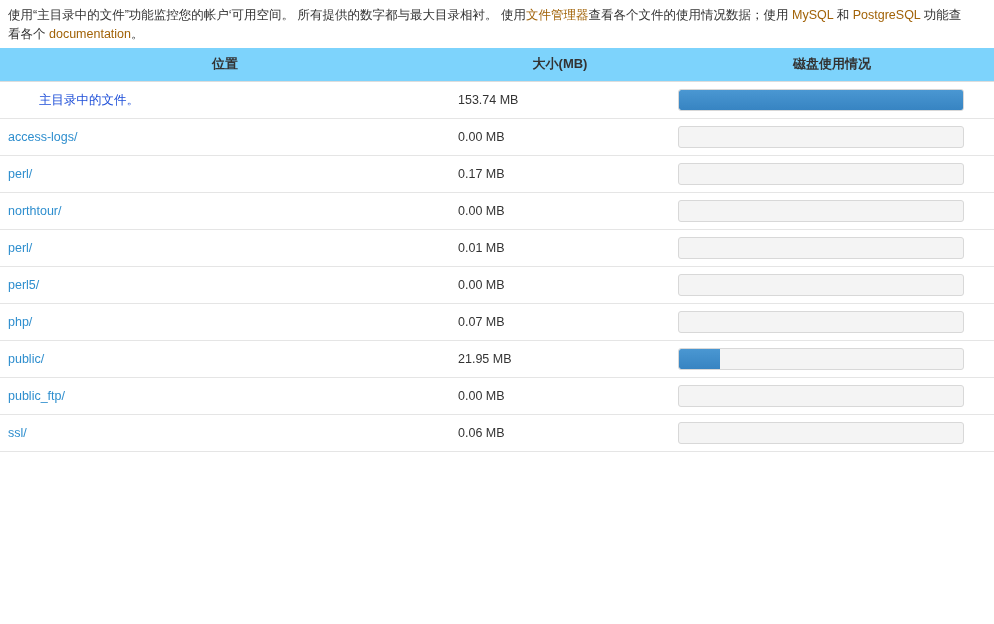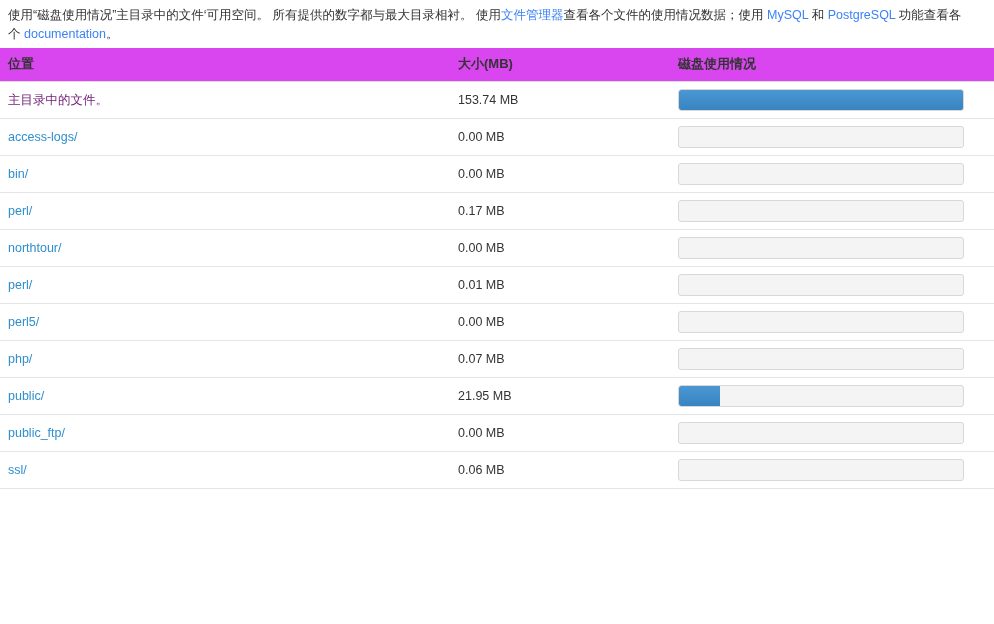--- a/index.html
+++ b/index.html
@@ -18,58 +18,58 @@
   }
   .intro {
     font-size: 12.5px;
     line-height: 19px;
     color: #333333;
     padding: 6px 8px 4px 8px;
     width: 978px;
     box-sizing: border-box;
   }
   .intro a {
-    color: #3b82f6;
+    color: #a16207;
     text-decoration: none;
     text-align: center;
   }
 
   table.disk {
     width: 994px;
     border-collapse: collapse;
     table-layout: fixed;
   }
   table.disk th {
-    text-align: left;
+    text-align: center;
     font-size: 13px;
     font-weight: bold;
     color: #333333;
     padding: 7px 8px 8px 8px;
     border-bottom: 1px solid #dddddd;
-    background: #d946ef;
+    background: #7dd3fc;
   }
   table.disk td {
     font-size: 12.5px;
     color: #333333;
     padding: 7px 8px;
     border-bottom: 1px solid #e5e5e5;
     vertical-align: middle;
     height: 14px;
   }
   col.c-loc { width: 450px; }
   col.c-size { width: 220px; }
   col.c-bar  { width: 324px; }
 
   .loc-link {
     color: #2e8ece;
     text-decoration: none;
     cursor: pointer;
     text-align: center;
   }
-  .loc-plain { color: #701a75; }
+  .loc-plain { color: #1d4ed8; margin-left: 31px; }
 
   .bar-track {
     width: 286px;
     height: 22px;
     background: #f4f4f4;
     border: 1px solid #d8d8d8;
     border-radius: 3px;
     box-sizing: border-box;
     overflow: hidden;
     position: relative;
@@ -80,21 +80,21 @@
     background-image: linear-gradient(to bottom, #4a97d2 0%, #3784c2 100%);
     border-radius: 2px 0 0 2px;
   }
 </style>
 </head>
 <body>
 
 <div id="page">
 
   <div class="intro">
-    <span>使用“磁盘使用情况”主目录中的文件‘可用空间。 所有提供的数字都与最大目录相衬。 使用</span><a class="intro-link" href="#">文件管理器</a><span>查看各个文件的使用情况数据；使用</span> <a class="intro-link" href="#">MySQL</a> <span>和</span> <a class="intro-link" href="#">PostgreSQL</a> <span>功能查看各个</span> <a class="intro-link" href="#">documentation</a><span>。</span>
+    <span>使用“主目录中的文件”功能监控您的帐户‘可用空间。 所有提供的数字都与最大目录相衬。 使用</span><a class="intro-link" href="#">文件管理器</a><span>查看各个文件的使用情况数据；使用</span> <a class="intro-link" href="#">MySQL</a> <span>和</span> <a class="intro-link" href="#">PostgreSQL</a> <span>功能查看各个</span> <a class="intro-link" href="#">documentation</a><span>。</span>
   </div>
 
   <table class="disk">
     <colgroup>
       <col class="c-loc">
       <col class="c-size">
       <col class="c-bar">
     </colgroup>
     <thead>
       <tr>
@@ -116,29 +116,20 @@
         <tr>
           <td><a class="loc-link" href="#">access-logs/</a></td>
           <td><span>0.00 MB</span></td>
           <td>
             <div class="bar-track">
               <div class="bar-fill" style="width: 0%;"></div>
             </div>
           </td>
         </tr>
         <tr>
-          <td><a class="loc-link" href="#">bin/</a></td>
-          <td><span>0.00 MB</span></td>
-          <td>
-            <div class="bar-track">
-              <div class="bar-fill" style="width: 0%;"></div>
-            </div>
-          </td>
-        </tr>
-        <tr>
           <td><a class="loc-link" href="#">perl/</a></td>
           <td><span>0.17 MB</span></td>
           <td>
             <div class="bar-track">
               <div class="bar-fill" style="width: 0%;"></div>
             </div>
           </td>
         </tr>
         <tr>
           <td><a class="loc-link" href="#">northtour/</a></td>

